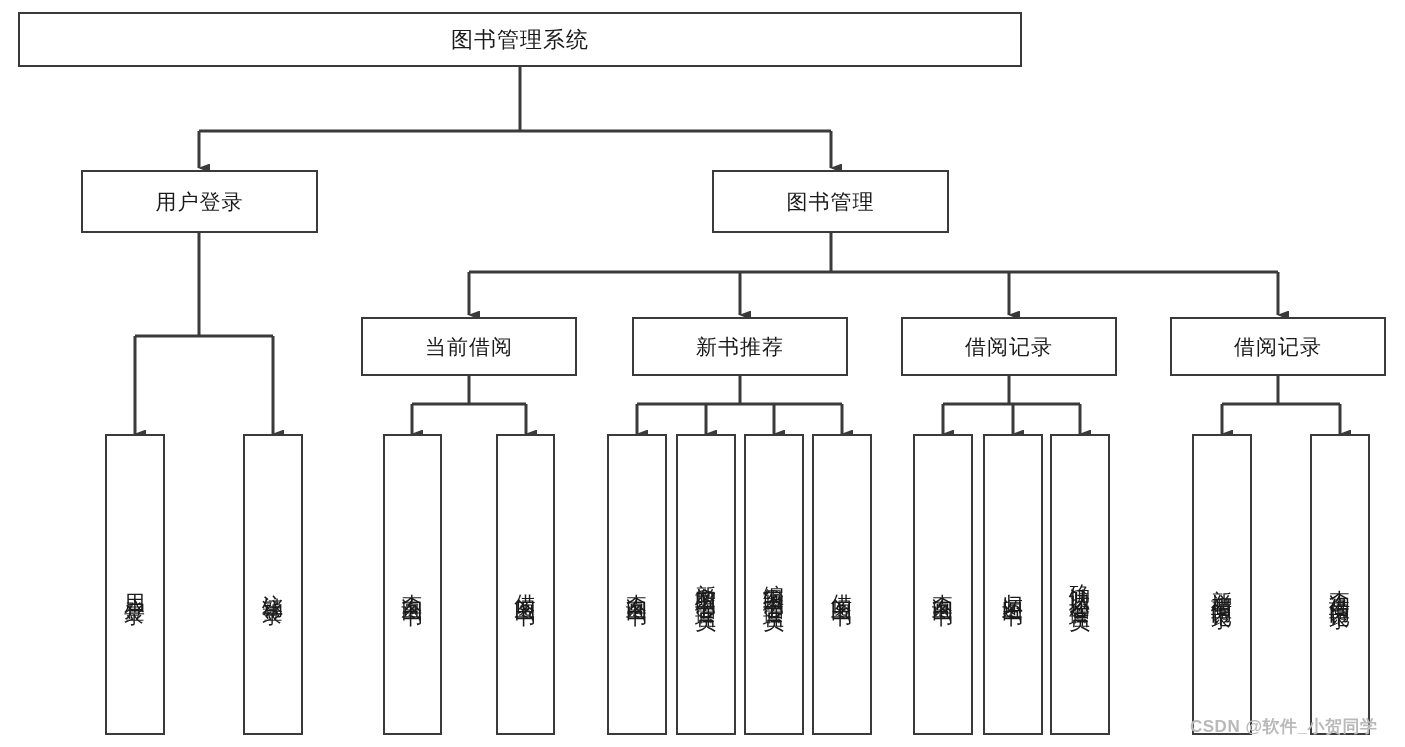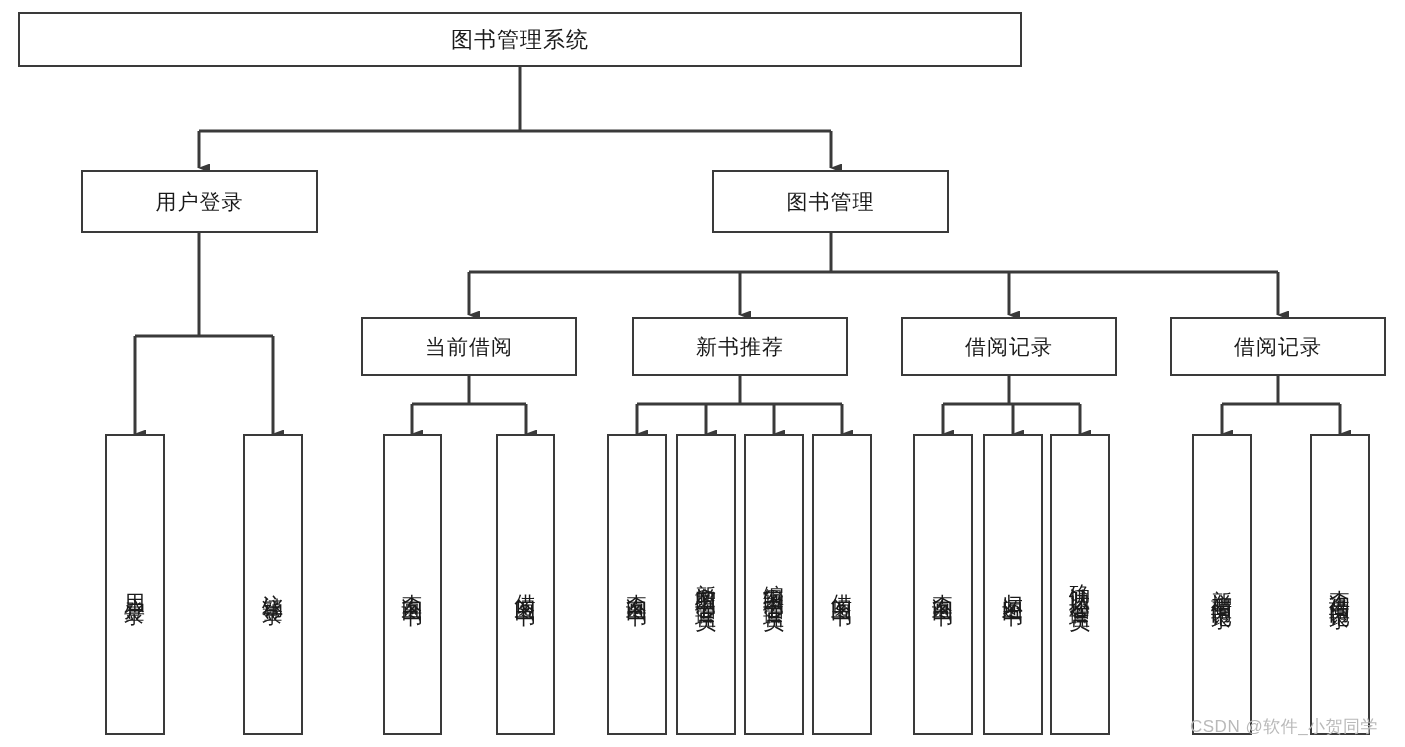--- a/index.html
+++ b/index.html
@@ -181,15 +181,15 @@
     <span class="vtext">确认归还（管理员）</span>
   </div>
 
   <div class="node v" style="left:1192px; top:434px; width:60px; height:301px;">
     <span class="vtext">新增借阅记录</span>
   </div>
   <div class="node v" style="left:1310px; top:434px; width:60px; height:301px;">
     <span class="vtext">查询借阅记录</span>
   </div>
 
-  <div class="watermark" style="left:1190px; top:715px;">CSDN @软件_小贺同学</div>
+  <div class="watermark" style="left:1190px; top:715px;font-weight:bold;">CSDN @软件_小贺同学</div>
 
 </div>
 
 </body></html>

